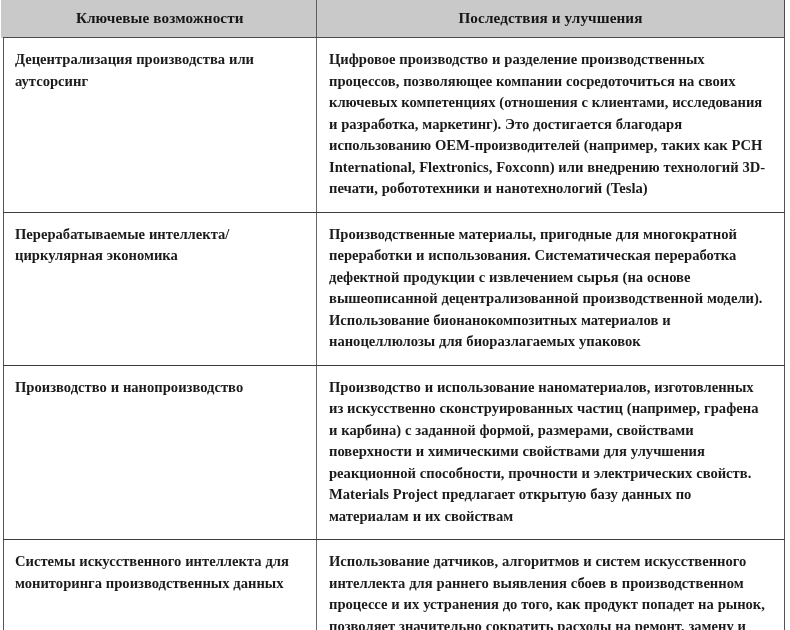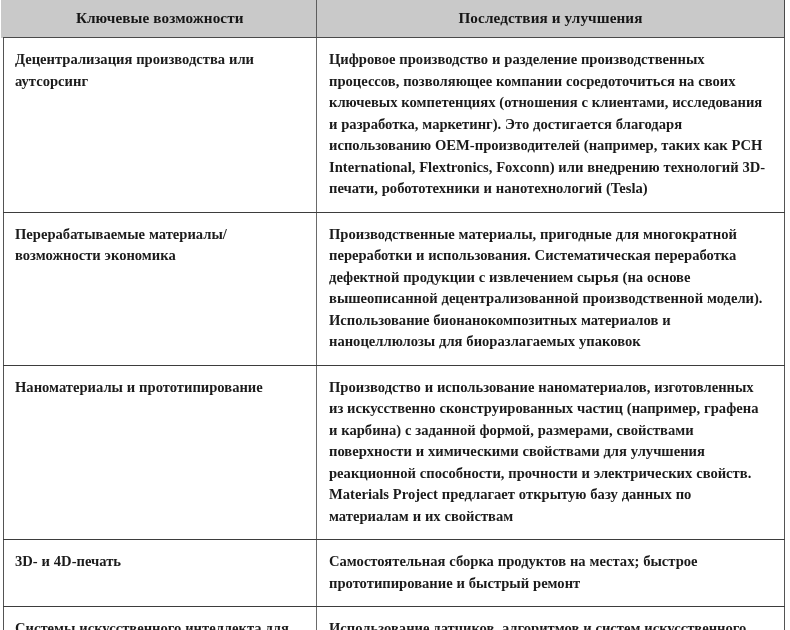--- a/index.html
+++ b/index.html
@@ -110,44 +110,36 @@
         <td class="key">
           <span class="cell-text">Децентрализация производства или аутсорсинг</span>
         </td>
         <td class="val">
           <span class="cell-text">Цифровое производство и разделение производственных процессов, позволяющее компании сосредоточиться на своих ключевых компетенциях (отношения с клиентами, исследования и разработка, маркетинг). Это достигается благодаря использованию ОЕМ-производителей (например, таких как PCH International, Flextronics, Foxconn) или внедрению технологий 3D-печати, робототехники и нанотехнологий (Tesla)</span>
         </td>
       </tr>
 
       <tr>
         <td class="key">
-          <span class="cell-text">Перерабатываемые материалы/ возможности экономика</span>
+          <span class="cell-text">Перерабатываемые интеллекта/ циркулярная экономика</span>
         </td>
         <td class="val">
           <span class="cell-text">Производственные материалы, пригодные для многократной переработки и использования. Систематическая переработка дефектной продукции с извлечением сырья (на основе вышеописанной децентрализованной производственной модели). Использование бионанокомпозитных материалов и наноцеллюлозы для биоразлагаемых упаковок</span>
         </td>
       </tr>
 
       <tr>
         <td class="key">
-          <span class="cell-text">Наноматериалы и прототипирование</span>
+          <span class="cell-text">Производство и нанопроизводство</span>
         </td>
         <td class="val">
           <span class="cell-text">Производство и использование наноматериалов, изготовленных из искусственно сконструированных частиц (например, графена и карбина) с заданной формой, размерами, свойствами поверхности и химическими свойствами для улучшения реакционной способности, прочности и электрических свойств. Materials Project предлагает открытую базу данных по материалам и их свойствам</span>
         </td>
       </tr>
 
-      <tr>
-        <td class="key">
-          <span class="cell-text">3D- и 4D-печать</span>
-        </td>
-        <td class="val">
-          <span class="cell-text">Самостоятельная сборка продуктов на местах; быстрое прототипирование и быстрый ремонт</span>
-        </td>
-      </tr>
 
       <tr class="clipped">
         <td class="key">
           <span class="cell-text">Системы искусственного интеллекта для мониторинга производственных данных</span>
         </td>
         <td class="val">
           <span class="cell-text">Использование датчиков, алгоритмов и систем искусственного интеллекта для раннего выявления сбоев в производственном процессе и их устранения до того, как продукт попадет на рынок, позволяет значительно сократить расходы на ремонт, замену и отзывы продукции</span>
         </td>
       </tr>
 

